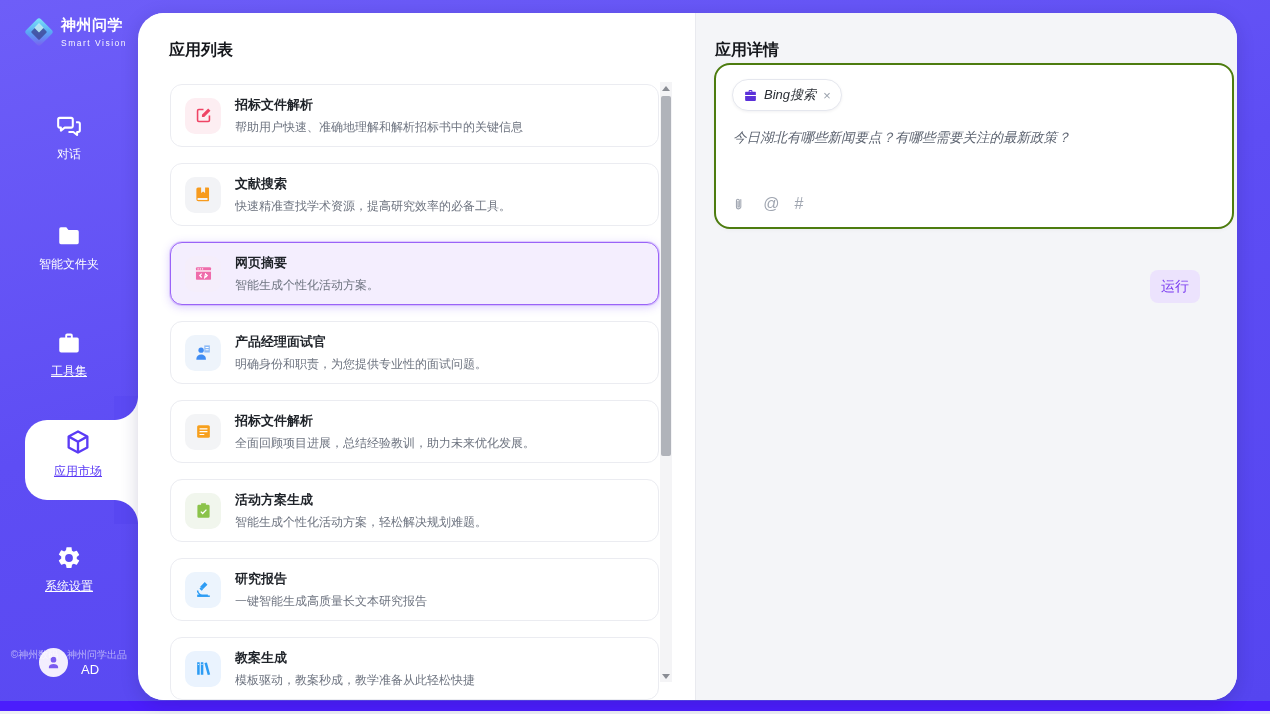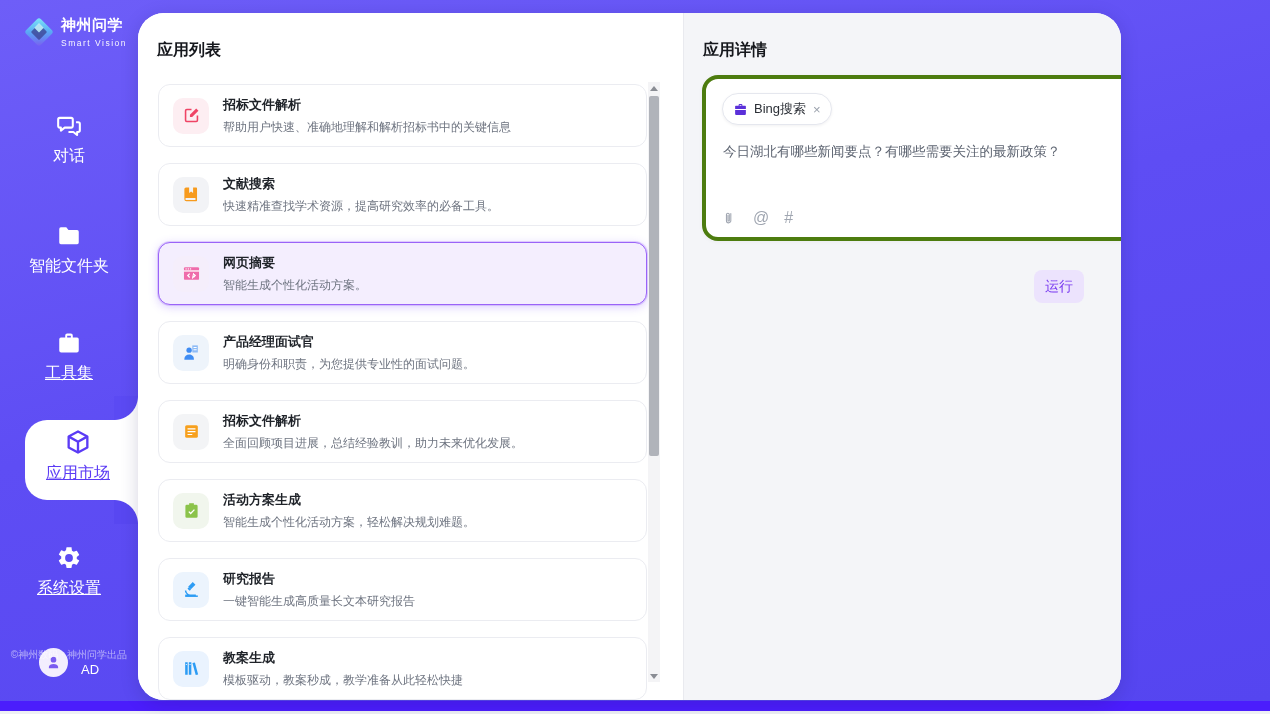--- a/index.html
+++ b/index.html
@@ -6,23 +6,23 @@
   html,body { width:1270px; height:714px; overflow:hidden;
     font-family:"Liberation Sans","DejaVu Sans",sans-serif; background:#eef0f4; }
   .stage { position:relative; width:1270px; height:714px; }
 
   
   .bg-purple { position:absolute; left:0; top:0; width:1270px; height:701px;
     background:linear-gradient(165deg,#6e5ef8 0%,#5e4df4 45%,#5545f0 100%); }
   .bottom-accent { position:absolute; left:0; top:701px; width:1270px; height:10px; background:#4b1dfc; }
 
   
-  .shell { position:absolute; left:138px; top:13px; width:983px; height:687px;
+  .shell { position:absolute; left:138px; top:13px; width:1099px; height:687px;
     background:#fff; border-radius:26px; display:flex; overflow:hidden;
-    box-shadow:0 4px 18px rgba(30,20,90,.18); }
+    box-shadow:0 4px 18px rgba(30,20,90,.18);padding-left:12px; }
   .list-pane { position:relative; width:546px; background:#fff; border-right:1px solid #e9eaef; }
   .detail-pane { position:relative; flex:1; background:#f4f5f8; }
 
   .pane-title { position:absolute; left:19px; top:27px; font-size:16px; font-weight:700; color:#16181d; }
 
   
   .cards { position:absolute; left:20px; top:71px; width:489px; }
   .card { display:flex; align-items:center; height:63px; margin-bottom:16px;
     background:#fff; border:1px solid #ebecf1; border-radius:12px; padding:0 14px; cursor:pointer; }
   .card.selected { background:#f4eefe; border:1px solid #9a63f8;
@@ -40,22 +40,22 @@
   
   .scrollbar { position:absolute; left:510px; top:69px; width:12px; height:600px; background:#f4f4f6; }
   .sb-arrow { position:absolute; left:0; width:12px; height:12px; display:flex;
     align-items:center; justify-content:center; cursor:pointer; }
   .sb-arrow.up { top:0; } .sb-arrow.down { bottom:0; }
   .tri-up { width:0; height:0; border-left:4px solid transparent; border-right:4px solid transparent; border-bottom:5px solid #8a8d94; }
   .tri-down { width:0; height:0; border-left:4px solid transparent; border-right:4px solid transparent; border-top:5px solid #8a8d94; }
   .sb-thumb { position:absolute; left:1px; top:14px; width:10px; height:360px; background:#b0b3ba; border-radius:2px; cursor:pointer; }
 
   
-  .detail-card { position:absolute; left:18px; top:62px; width:520px; height:166px;
-    background:#fff; border:4px solid #4d7c0f; border-radius:16px; box-shadow:0 1px 4px rgba(20,20,40,.04); }
+  .detail-card { position:absolute; left:18px; top:50px; width:520px; height:166px;
+    background:#fff; border:2px solid #4d7c0f; border-radius:16px; box-shadow:0 1px 4px rgba(20,20,40,.04);font-style:italic; }
   .tool-tag { position:absolute; left:16px; top:14px; display:inline-flex; align-items:center;
     height:32px; padding:0 10px; background:#fff; border:1px solid #e5e7ee; border-radius:17px;
     box-shadow:0 1px 3px rgba(20,20,40,.06); cursor:pointer; }
   .tool-tag svg { width:15px; height:15px; margin-right:6px; }
   .tag-label { font-size:13px; color:#2b2f36; }
   .tag-close { margin-left:7px; font-size:13px; color:#9aa1ac; cursor:pointer; line-height:1; }
   .prompt-text { position:absolute; left:17px; top:64px; right:16px; font-size:13.5px; color:#5c6370; cursor:text; }
   .input-toolbar { position:absolute; left:17px; top:130px; display:flex; align-items:center; gap:15px; }
   .input-toolbar .tb { color:#a0a6b1; font-size:16px; cursor:pointer; display:flex; align-items:center; }
   .input-toolbar svg { width:15px; height:17px; }
@@ -66,21 +66,21 @@
   
   .sidebar { position:absolute; left:0; top:0; width:138px; height:525px; color:#fff; }
   .logo { position:absolute; left:20px; top:13px; display:flex; align-items:center; cursor:default; }
   .logo svg { width:38px; height:38px; }
   .logo-text { margin-left:3px; }
   .logo-name { font-size:15px; font-weight:700; letter-spacing:.5px; }
   .logo-sub { font-size:8.5px; letter-spacing:1.5px; margin-top:3px; opacity:.95; }
   .nav-item { position:absolute; left:0; width:138px; display:flex; flex-direction:column;
     align-items:center; cursor:pointer; }
   .nav-item svg { width:26px; height:26px; }
-  .nav-label { font-size:16px; margin-top:7px; color:#fff;font-family:Liberation Mono, monospace; }
+  .nav-label { font-size:12px; margin-top:7px; color:#fff;font-family:Liberation Mono, monospace; }
   .nav-label.u { text-decoration:underline; }
   .ni-chat{top:113px;} .ni-folder{top:223px;} .ni-tool{top:330px;} .ni-settings{top:545px;}
 
   
   .blob { position:absolute; left:25px; top:420px; width:113px; height:80px; background:#fff;
     border-radius:22px 0 0 22px; }
   .fillet { position:absolute; left:114px; width:24px; height:24px; }
   .fillet.top { top:396px; background:radial-gradient(circle at 0 0, #5b4af3 23.5px, #fff 24.5px); }
   .fillet.bot { top:500px; background:radial-gradient(circle at 0 100%, #5847f1 23.5px, #fff 24.5px); }
   .nav-active { position:absolute; left:25px; top:428px; width:106px; display:flex;

